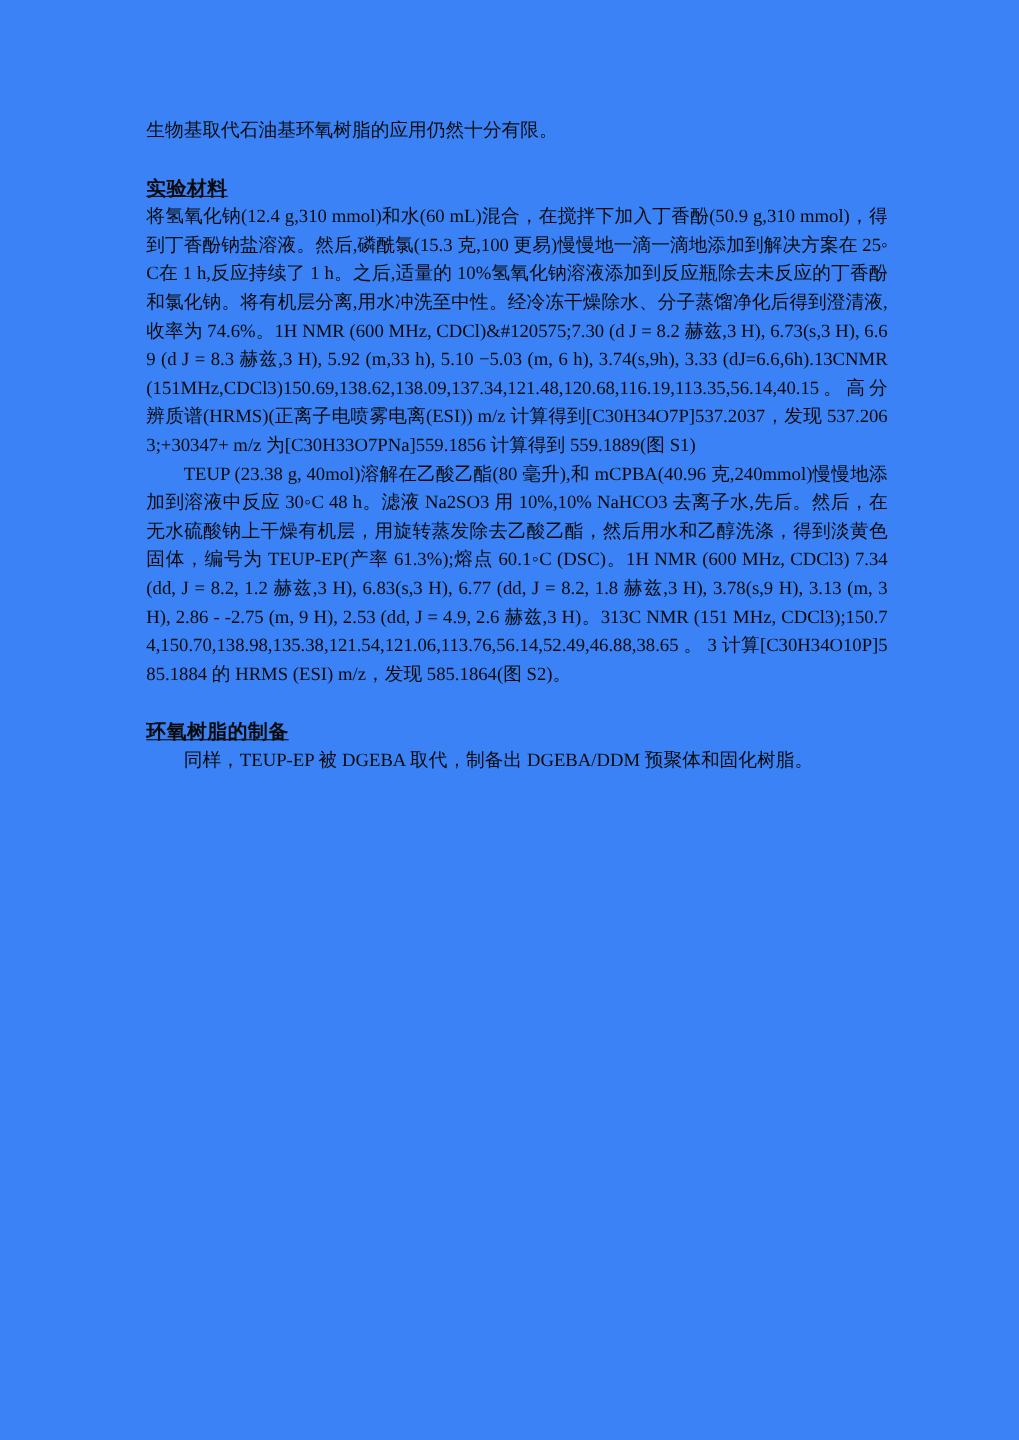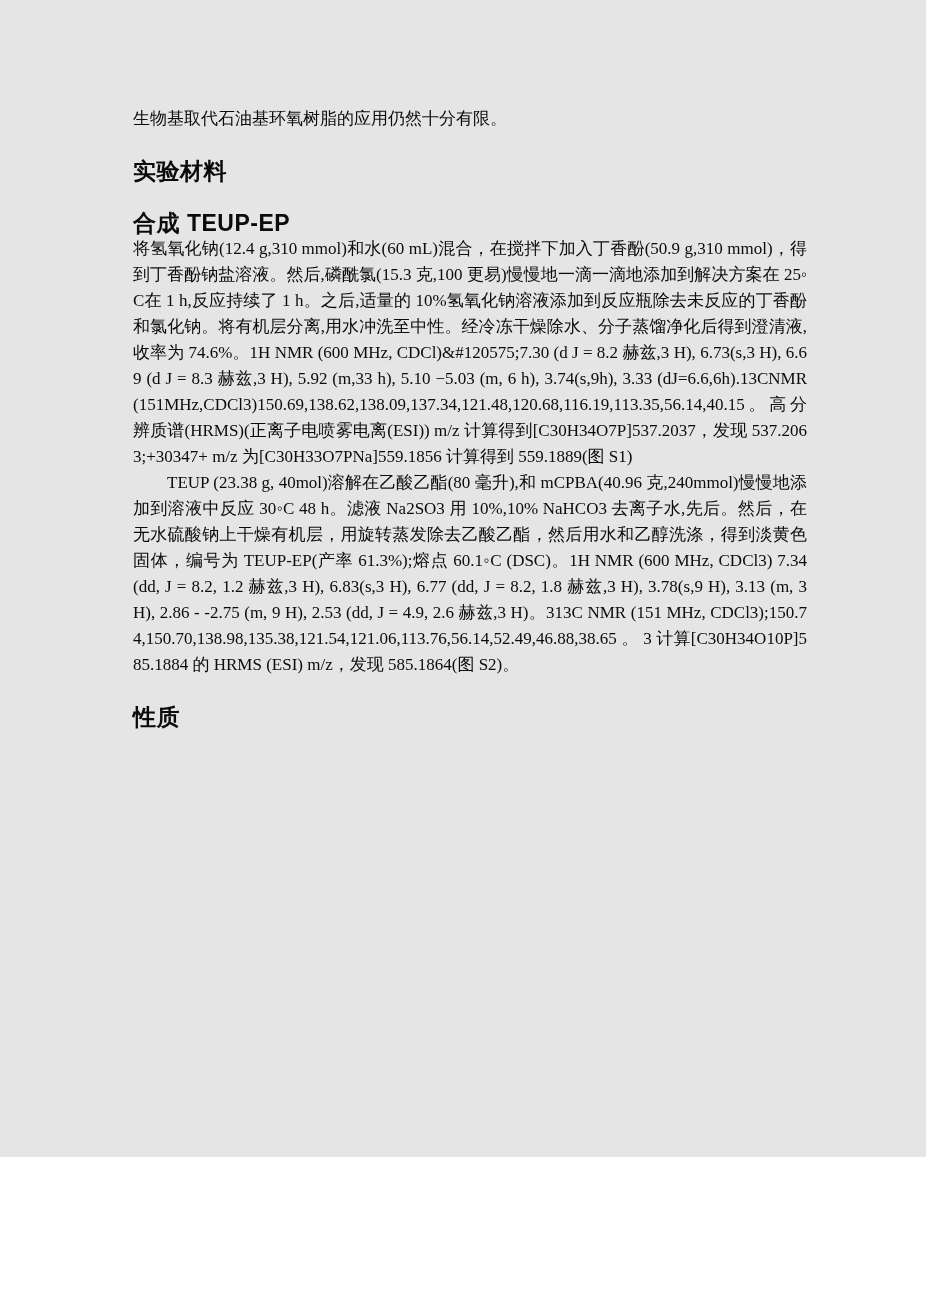--- a/index.html
+++ b/index.html
@@ -3,22 +3,22 @@
 <meta charset="utf-8">
 <style>
   html, body {
     margin: 0;
     padding: 0;
     background: #ffffff;
   }
   .page {
     position: relative;
     width: 926px;
-    height: 1157px;
-    background: #e5e5e5;
+    height: 1309px;
+    background: #3b82f6;
     overflow: hidden;
     color: #0b0b0b;
   }
   .content {
     position: absolute;
     left: 133px;
     top: 106px;
     width: 674px;
     font-family: "Liberation Serif", "DejaVu Serif", serif;
     font-size: 17px;
@@ -27,45 +27,46 @@
   p.para {
     margin: 0;
     text-align: justify;
     word-break: break-all;
   }
   p.indent {
     text-indent: 34px;
   }
   h2.hd {
     margin: 26px 0 0 0;
-    font-size: 23px;
+    font-size: 18px;
     line-height: 26px;
     font-weight: 700;
     font-family: "Liberation Sans", "DejaVu Sans", sans-serif;
     letter-spacing: 0.5px;
+    text-decoration: underline;
   }
 </style>
 </head>
 <body>
 
 <div class="page">
   <div class="content">
 
     <p class="para">生物基取代石油基环氧树脂的应用仍然十分有限。</p>
 
 
     <h2 class="hd">实验材料</h2>
 
 
-    <h2 class="hd">合成 TEUP-EP</h2>
 
     <p class="para">将氢氧化钠(12.4 g,310 mmol)和水(60 mL)混合，在搅拌下加入丁香酚(50.9 g,310 mmol)，得到丁香酚钠盐溶液。然后,磷酰氯(15.3 克,100 更易)慢慢地一滴一滴地添加到解决方案在 25◦C在 1 h,反应持续了 1 h。之后,适量的 10%氢氧化钠溶液添加到反应瓶除去未反应的丁香酚和氯化钠。将有机层分离,用水冲洗至中性。经冷冻干燥除水、分子蒸馏净化后得到澄清液,收率为 74.6%。1H NMR (600 MHz, CDCl)&amp;#120575;7.30 (d J = 8.2 赫兹,3 H), 6.73(s,3 H), 6.69 (d J = 8.3 赫兹,3 H), 5.92 (m,33 h), 5.10 −5.03 (m, 6 h), 3.74(s,9h), 3.33 (dJ=6.6,6h).13CNMR(151MHz,CDCl3)150.69,138.62,138.09,137.34,121.48,120.68,116.19,113.35,56.14,40.15。高分辨质谱(HRMS)(正离子电喷雾电离(ESI)) m/z 计算得到[C30H34O7P]537.2037，发现 537.2063;+30347+ m/z 为[C30H33O7PNa]559.1856 计算得到 559.1889(图 S1)</p>
 
     <p class="para indent">TEUP (23.38 g, 40mol)溶解在乙酸乙酯(80 毫升),和 mCPBA(40.96 克,240mmol)慢慢地添加到溶液中反应 30◦C 48 h。滤液 Na2SO3 用 10%,10% NaHCO3 去离子水,先后。然后，在无水硫酸钠上干燥有机层，用旋转蒸发除去乙酸乙酯，然后用水和乙醇洗涤，得到淡黄色固体，编号为 TEUP-EP(产率 61.3%);熔点 60.1◦C (DSC)。1H NMR (600 MHz, CDCl3) 7.34 (dd, J = 8.2, 1.2 赫兹,3 H), 6.83(s,3 H), 6.77 (dd, J = 8.2, 1.8 赫兹,3 H), 3.78(s,9 H), 3.13 (m, 3 H), 2.86 - -2.75 (m, 9 H), 2.53 (dd, J = 4.9, 2.6 赫兹,3 H)。313C NMR (151 MHz, CDCl3);150.74,150.70,138.98,135.38,121.54,121.06,113.76,56.14,52.49,46.88,38.65 。 3 计算[C30H34O10P]585.1884 的 HRMS (ESI) m/z，发现 585.1864(图 S2)。</p>
 
+    <h2 class="hd">环氧树脂的制备</h2>
 
 
+    <p class="para indent">同样，TEUP-EP 被 DGEBA 取代，制备出 DGEBA/DDM 预聚体和固化树脂。</p>
 
-    <h2 class="hd">性质</h2>
 
 
   </div>
 </div>
 
 </body></html>

